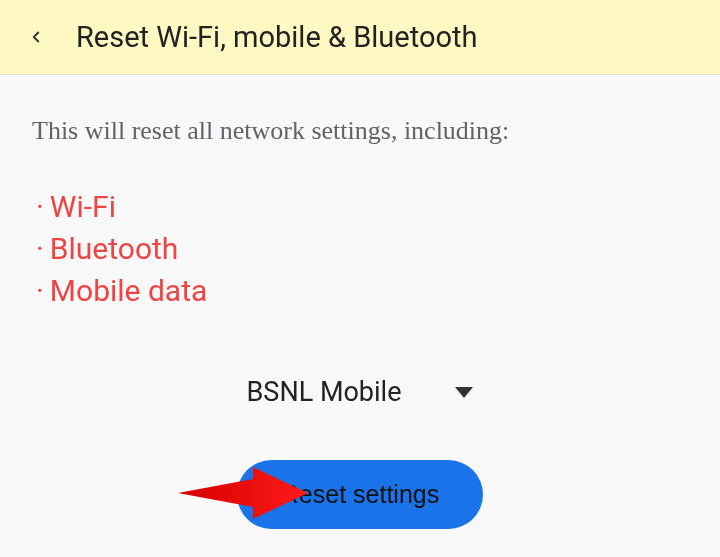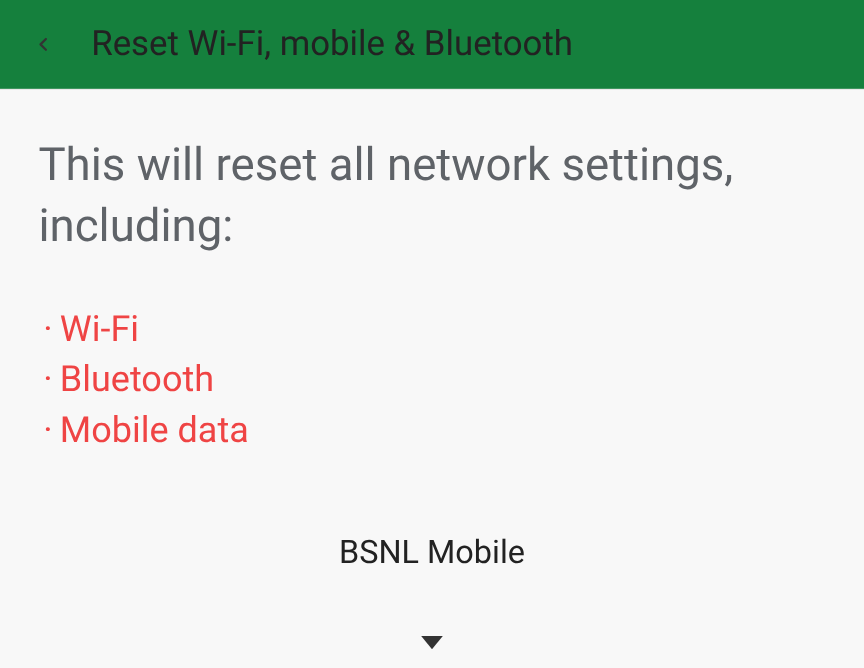--- a/index.html
+++ b/index.html
@@ -11,21 +11,21 @@
       font-family: -apple-system, BlinkMacSystemFont, 'Segoe UI', Roboto, Arial, sans-serif;
       width: 720px;
       height: 557px;
       background: #f8f8f8;
       overflow: hidden;
     }
     .header {
       display: flex;
       align-items: center;
       padding: 20px 24px;
-      background: #15803d;
+      background: #fef9c3;
       border-bottom: 1px solid #e8e8e8;
     }
     .back-icon {
       width: 24px;
       height: 24px;
       margin-right: 28px;
       cursor: pointer;
       display: flex;
       align-items: center;
       justify-content: center;
@@ -36,24 +36,25 @@
     }
     .title {
       font-size: 29px;
       font-weight: 400;
       color: #222;
     }
     .content {
       padding: 38px 32px;
     }
     .description {
-      font-size: 38px;
+      font-size: 26px;
       color: #5f6368;
       line-height: 1.35;
       margin-bottom: 38px;
+      font-family: Liberation Serif, serif;
     }
     .items-list {
       list-style: none;
       padding-left: 4px;
     }
     .items-list li {
       font-size: 30px;
       color: #ef4444;
       line-height: 1.4;
     }
@@ -61,21 +62,20 @@
       content: "·";
       margin-right: 6px;
     }
     .carrier-row {
       display: flex;
       align-items: center;
       justify-content: center;
       margin-top: 64px;
       gap: 54px;
       cursor: pointer;
-      flex-direction: column;
     }
     .carrier-name {
       font-size: 27px;
       color: #222;
       font-weight: 400;
     }
     .dropdown-icon {
       width: 0;
       height: 0;
       border-left: 9px solid transparent;

